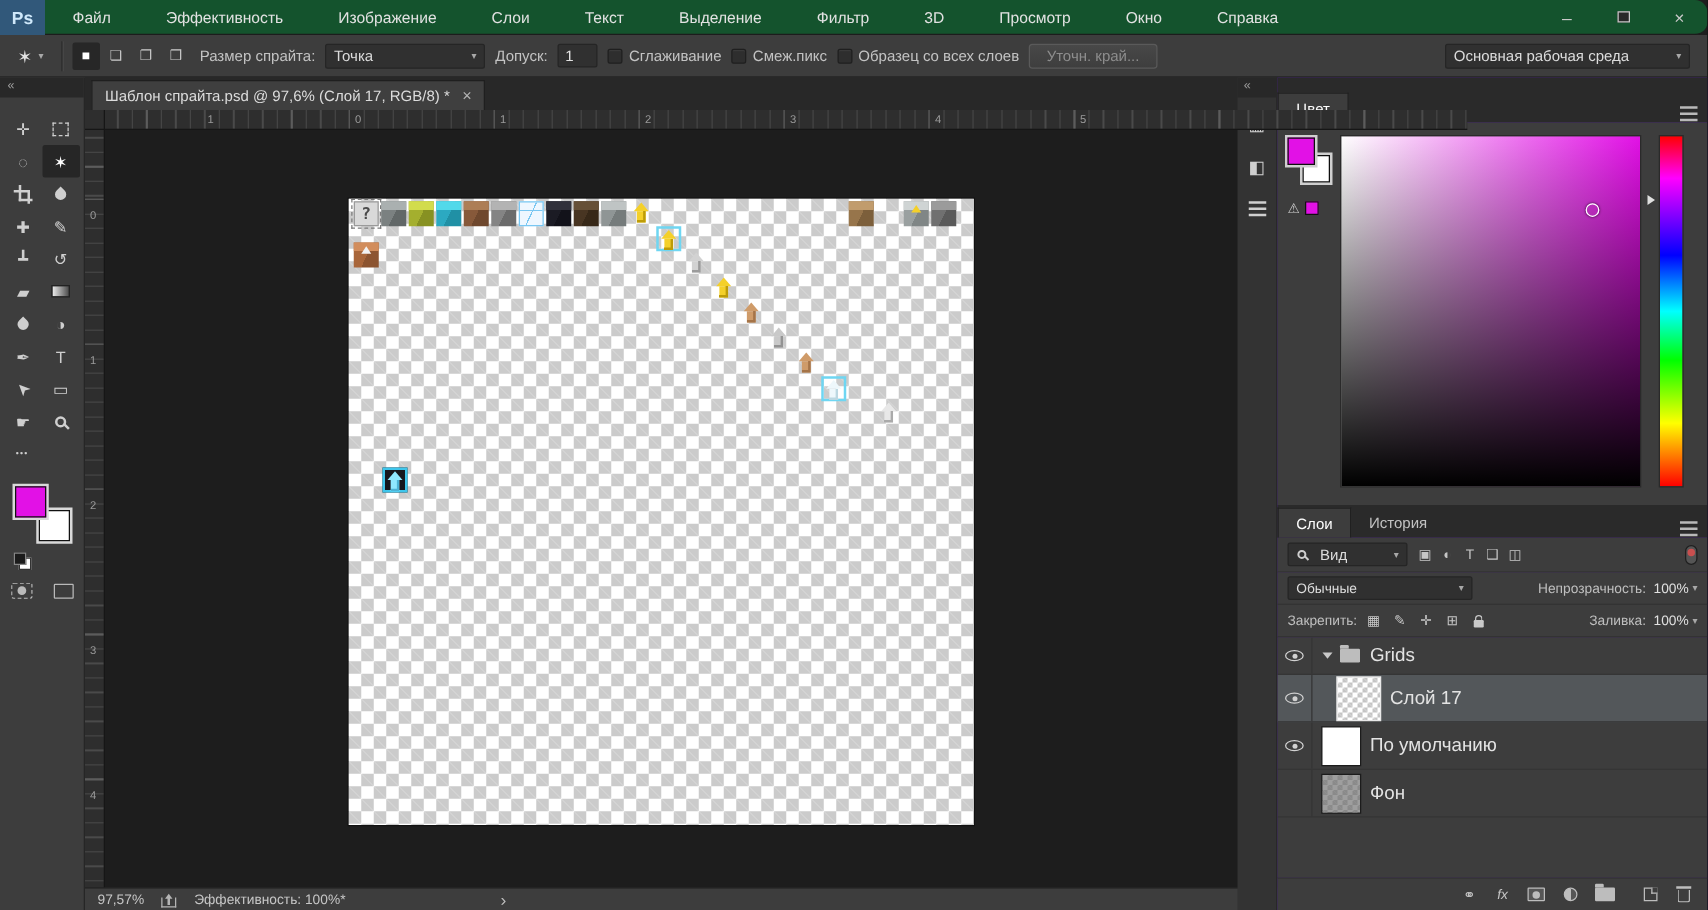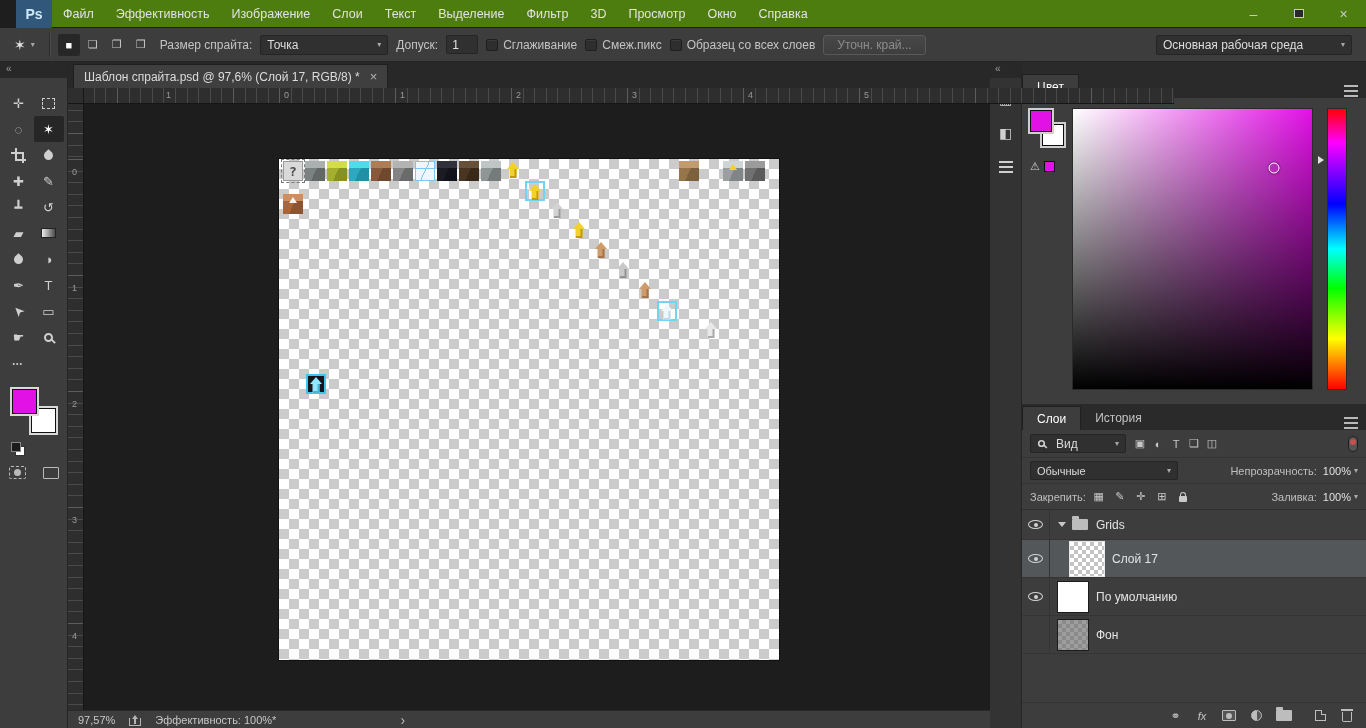--- a/index.html
+++ b/index.html
@@ -1,24 +1,24 @@
 <!DOCTYPE html>
 <html><head>
 <meta charset="utf-8">
 <style>
   html,body{margin:0;padding:0;background:#141414;}
   *{box-sizing:border-box;}
   .app{position:relative;width:1366px;height:728px;overflow:hidden;background:#1e1e1e;
        font-family:"Liberation Sans",sans-serif;font-size:12px;color:#d8d8d8;-webkit-user-select:none;}
 
   
-  .menubar{position:absolute;left:16px;top:0;right:0;height:28px;background:#4d7c0f;display:flex;align-items:center;border-bottom:1px solid #1c1c1c;}
+  .menubar{position:absolute;left:0;top:0;right:0;height:28px;background:#14532d;display:flex;align-items:center;border-bottom:1px solid #1c1c1c;border-radius:10px;}
   .ps-logo{width:36px;height:28px;background:#31587a;color:#cfe8fa;font-weight:bold;font-size:14px;display:flex;align-items:center;justify-content:center;}
   .menuitems{display:flex;align-items:center;height:100%;}
-  .menu-item{padding:0 11px;line-height:28px;color:#e2e2e2;font-size:12.5px;cursor:default;}
+  .menu-item{padding:0 22px;line-height:28px;color:#e2e2e2;font-size:12.5px;cursor:default;}
   .wincontrols{margin-left:auto;display:flex;height:100%;}
   .winbtn{width:45px;height:100%;display:flex;align-items:center;justify-content:center;color:#c9c9c9;font-size:14px;}
   .i-restore{width:10px;height:9px;border:1px solid #c9c9c9;position:relative;background:#282828;}
   .i-restore::before{content:"";position:absolute;left:2px;top:-4px;width:10px;height:9px;border:1px solid #c9c9c9;z-index:-1;}
 
   
   .optionsbar{position:absolute;left:0;top:28px;right:0;height:34px;background:#3d3d3d;border-bottom:1px solid #252525;display:flex;align-items:center;padding:0 8px;gap:8px;}
   .toolpreset{display:flex;align-items:center;gap:5px;padding:2px 6px;}
   .tpglyph{font-size:14px;color:#e3e3e3;}
   .caret{font-size:8px;color:#a8a8a8;}
@@ -143,21 +143,21 @@
   .eye{position:relative;width:15px;height:9px;border:1px solid #d2d2d2;border-radius:50%;}
   .eye::after{content:"";position:absolute;left:50%;top:50%;width:4px;height:4px;margin:-2px;background:#d2d2d2;border-radius:50%;}
   .disclosure{width:0;height:0;border-left:4px solid transparent;border-right:4px solid transparent;border-top:5px solid #c9c9c9;margin:0 6px 0 8px;}
   .folder{position:relative;width:16px;height:11px;background:#bdbdbd;border-radius:1px;margin-right:8px;flex:none;}
   .folder::before{content:"";position:absolute;top:-3px;left:0;width:7px;height:3px;background:#bdbdbd;border-radius:1px 1px 0 0;}
   .thumb{width:30px;height:30px;margin:0 8px;flex:none;box-shadow:0 0 0 1px #1c1c1c;}
   .thumb.big{width:34px;height:34px;box-shadow:0 0 0 1px #e8e8e8;}
   .th-checker{background-color:#fff;background-image:linear-gradient(45deg,#c4c4c4 25%,transparent 25% 75%,#c4c4c4 75%),linear-gradient(45deg,#c4c4c4 25%,transparent 25% 75%,#c4c4c4 75%);background-size:8px 8px;background-position:0 0,4px 4px;}
   .th-white{background:#ffffff;}
   .th-gray{background-color:#9e9e9e;background-image:linear-gradient(45deg,#8a8a8a 25%,transparent 25% 75%,#8a8a8a 75%),linear-gradient(45deg,#8a8a8a 25%,transparent 25% 75%,#8a8a8a 75%);background-size:8px 8px;background-position:0 0,4px 4px;}
-  .lname{font-size:12px;color:#e3e3e3;white-space:nowrap;}
+  .lname{font-size:15px;color:#e3e3e3;white-space:nowrap;}
   .indent{width:12px;flex:none;}
   .layersfooter{height:26px;background:#3d3d3d;border-top:1px solid #333;display:flex;align-items:center;justify-content:flex-end;gap:13px;padding:0 12px;color:#b9b9b9;}
   .footico{display:flex;align-items:center;justify-content:center;height:18px;min-width:14px;}
   .fx{font-size:11px;font-style:italic;color:#c6c6c6;}
   .i-link{font-size:12px;color:#c6c6c6;letter-spacing:-1px;}
   .i-mask{width:14px;height:11px;border:1px solid #bdbdbd;border-radius:1px;position:relative;background:#565656;}
   .i-mask::after{content:"";position:absolute;left:50%;top:50%;width:6px;height:6px;margin:-3px;border-radius:50%;background:#bdbdbd;}
   .i-adj{width:11px;height:11px;border-radius:50%;background:linear-gradient(90deg,#bdbdbd 50%,#565656 50%);border:1px solid #bdbdbd;}
   .i-newlayer{width:11px;height:11px;border:1px solid #bdbdbd;position:relative;}
   .i-newlayer::after{content:"";position:absolute;right:-1px;top:-1px;width:4px;height:4px;background:#3d3d3d;border-left:1px solid #bdbdbd;border-bottom:1px solid #bdbdbd;}

